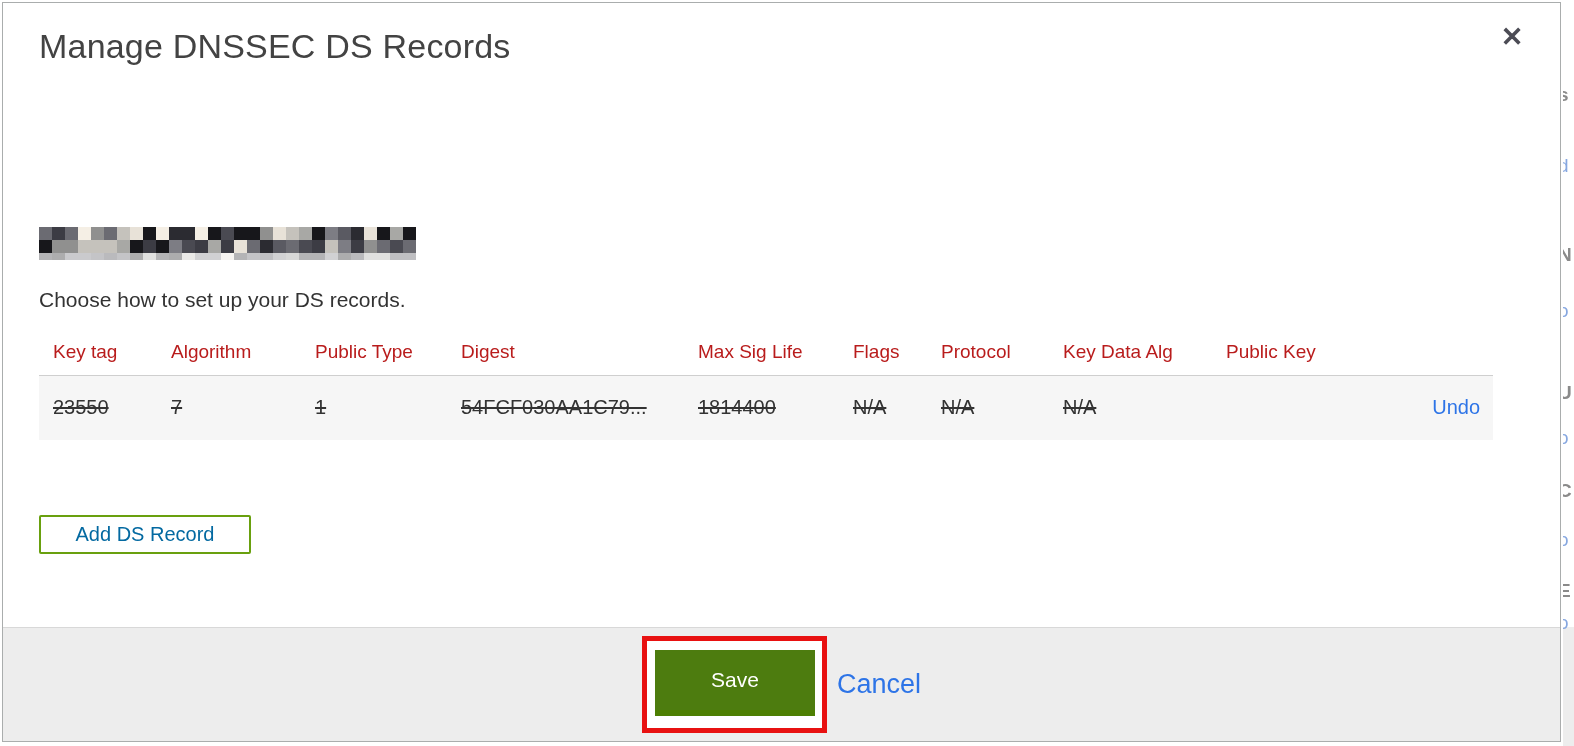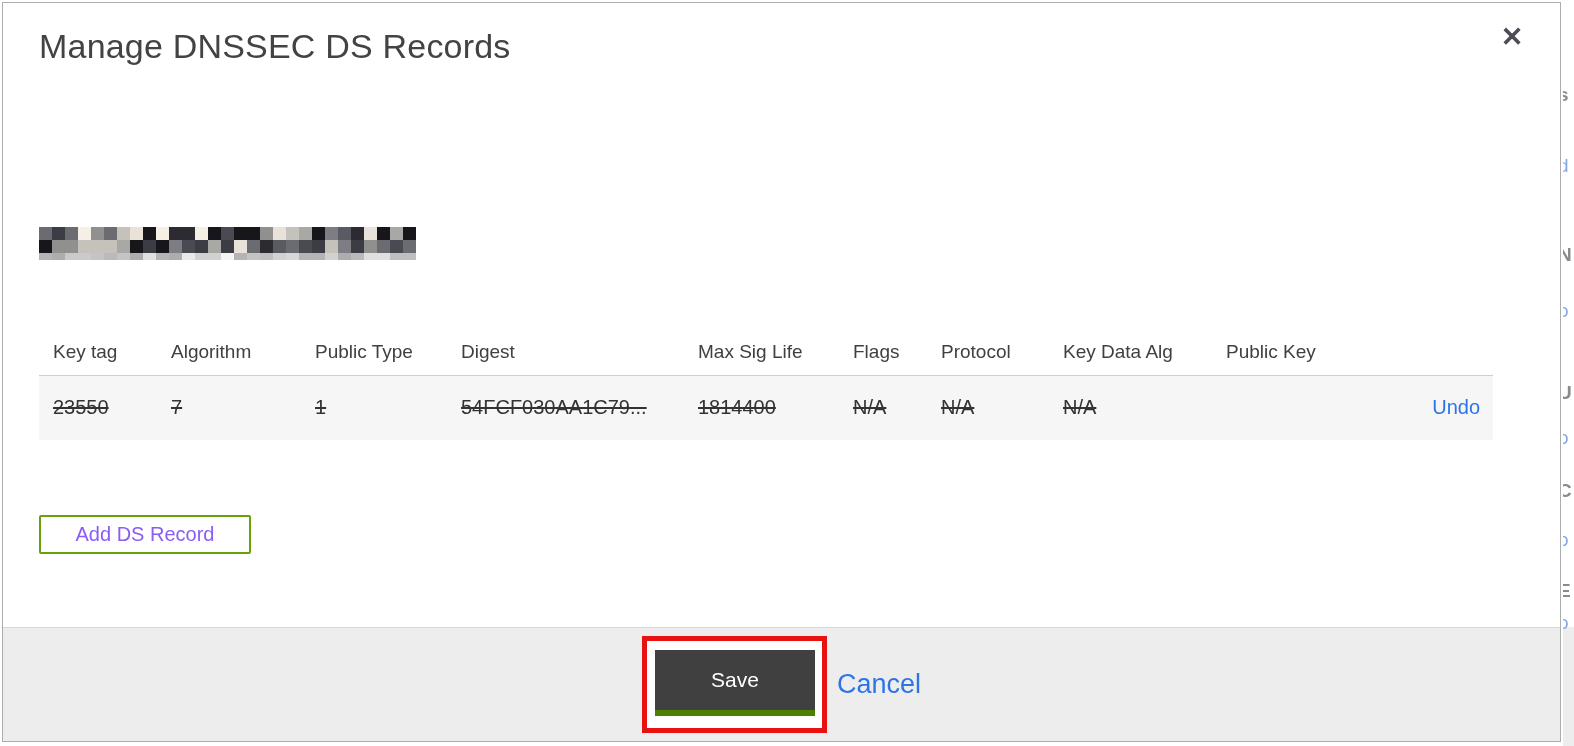--- a/index.html
+++ b/index.html
@@ -21,43 +21,43 @@
   
   .redacted { position:absolute; left:36px; top:224px; width:377px; }
   .redacted .mrow { display:flex; }
   .redacted .cell { width:13px; height:13px; flex:0 0 13px; }
 
   .instruction { position:absolute; left:36px; top:285px; font-size:21px; color:#333; }
 
   
   .ds-table-wrap { position:absolute; left:36px; top:326px; width:1454px; }
   table.ds { border-collapse:collapse; table-layout:fixed; width:1454px; }
-  table.ds th { font-size:19px; font-weight:400; color:#404040; text-align:left;
+  table.ds th { font-size:19px; font-weight:400; color:#b91c1c; text-align:left;
                 height:46px; vertical-align:middle; border-bottom:1px solid #cfcfcf; }
   table.ds td { font-size:20px; color:#333; height:65px; vertical-align:middle;margin-top:47px; }
   table.ds th:first-child, table.ds td:first-child { padding-left:14px; }
   tr.rec-row:nth-child(odd)  { background:#f6f6f6; }
   tr.rec-row:nth-child(even) { background:#fff; border-bottom:1px solid #d9d9d9; }
   td.struck { text-decoration:line-through; }
   td.action-cell { text-align:right; padding-right:13px; }
   a.undo-link { color:#2d74e7; text-decoration:none; font-size:20px; cursor:pointer; }
 
   
   .add-btn { position:absolute; left:36px; top:512px; width:212px; height:39px;
              background:#fff; border:2px solid #69a00e; border-radius:2px;
-             color:#8b5cf6; font-size:20px; text-align:center; line-height:35px;
+             color:#0369a1; font-size:20px; text-align:center; line-height:35px;
              cursor:pointer; }
 
   
   .modal-footer { position:absolute; left:0; right:0; bottom:0; height:114px;
                   background:#ededed; border-top:1px solid #d8d8d8;
                   display:flex; align-items:center; justify-content:center; }
   .annotation-box { border:5px solid #e81111; background:#fff;
                     padding:9px 7px 12px 8px; }
-  .save-btn { width:160px; height:66px; background:#404040; border:none;
+  .save-btn { width:160px; height:66px; background:#4d7c0f; border:none;
               border-bottom:6px solid #4d7f02; color:#fff; font-size:21px;
               font-family:"Liberation Sans", sans-serif; cursor:pointer; }
   .cancel-link { color:#2d74e7; font-size:27px; text-decoration:none;
                  margin-left:10px; cursor:pointer; }
 
   
   .bg-strip { position:absolute; left:1563px; top:0; width:11px; height:746px;
               background:#fff; overflow:hidden; }
   .bg-strip .frag { position:absolute; left:-5px; font-size:19px; white-space:nowrap; }
   .bg-strip .frag.label { color:#8a8a8a; font-weight:bold; }
@@ -165,20 +165,21 @@
           <div class="cell" style="height: 7px; background: rgb(125, 125, 132);"></div>
           <div class="cell" style="height: 7px; background: rgb(23, 23, 27);"></div>
           <div class="cell" style="height: 7px; background: rgb(60, 60, 68);"></div>
           <div class="cell" style="height: 7px; background: rgb(168, 168, 165);"></div>
           <div class="cell" style="height: 7px; background: rgb(168, 168, 165);"></div>
           <div class="cell" style="height: 7px; background: rgb(74, 74, 82);"></div>
           <div class="cell" style="height: 7px; background: rgb(74, 74, 82);"></div>
         </div>
       </div>
 
+    <div class="instruction">Choose how to set up your DS records.</div>
 
     <div class="ds-table-wrap">
       <table class="ds">
         <colgroup>
           <col style="width:132px">
             <col style="width:144px">
             <col style="width:146px">
           <col style="width:237px">
             <col style="width:155px">
             <col style="width:88px">

